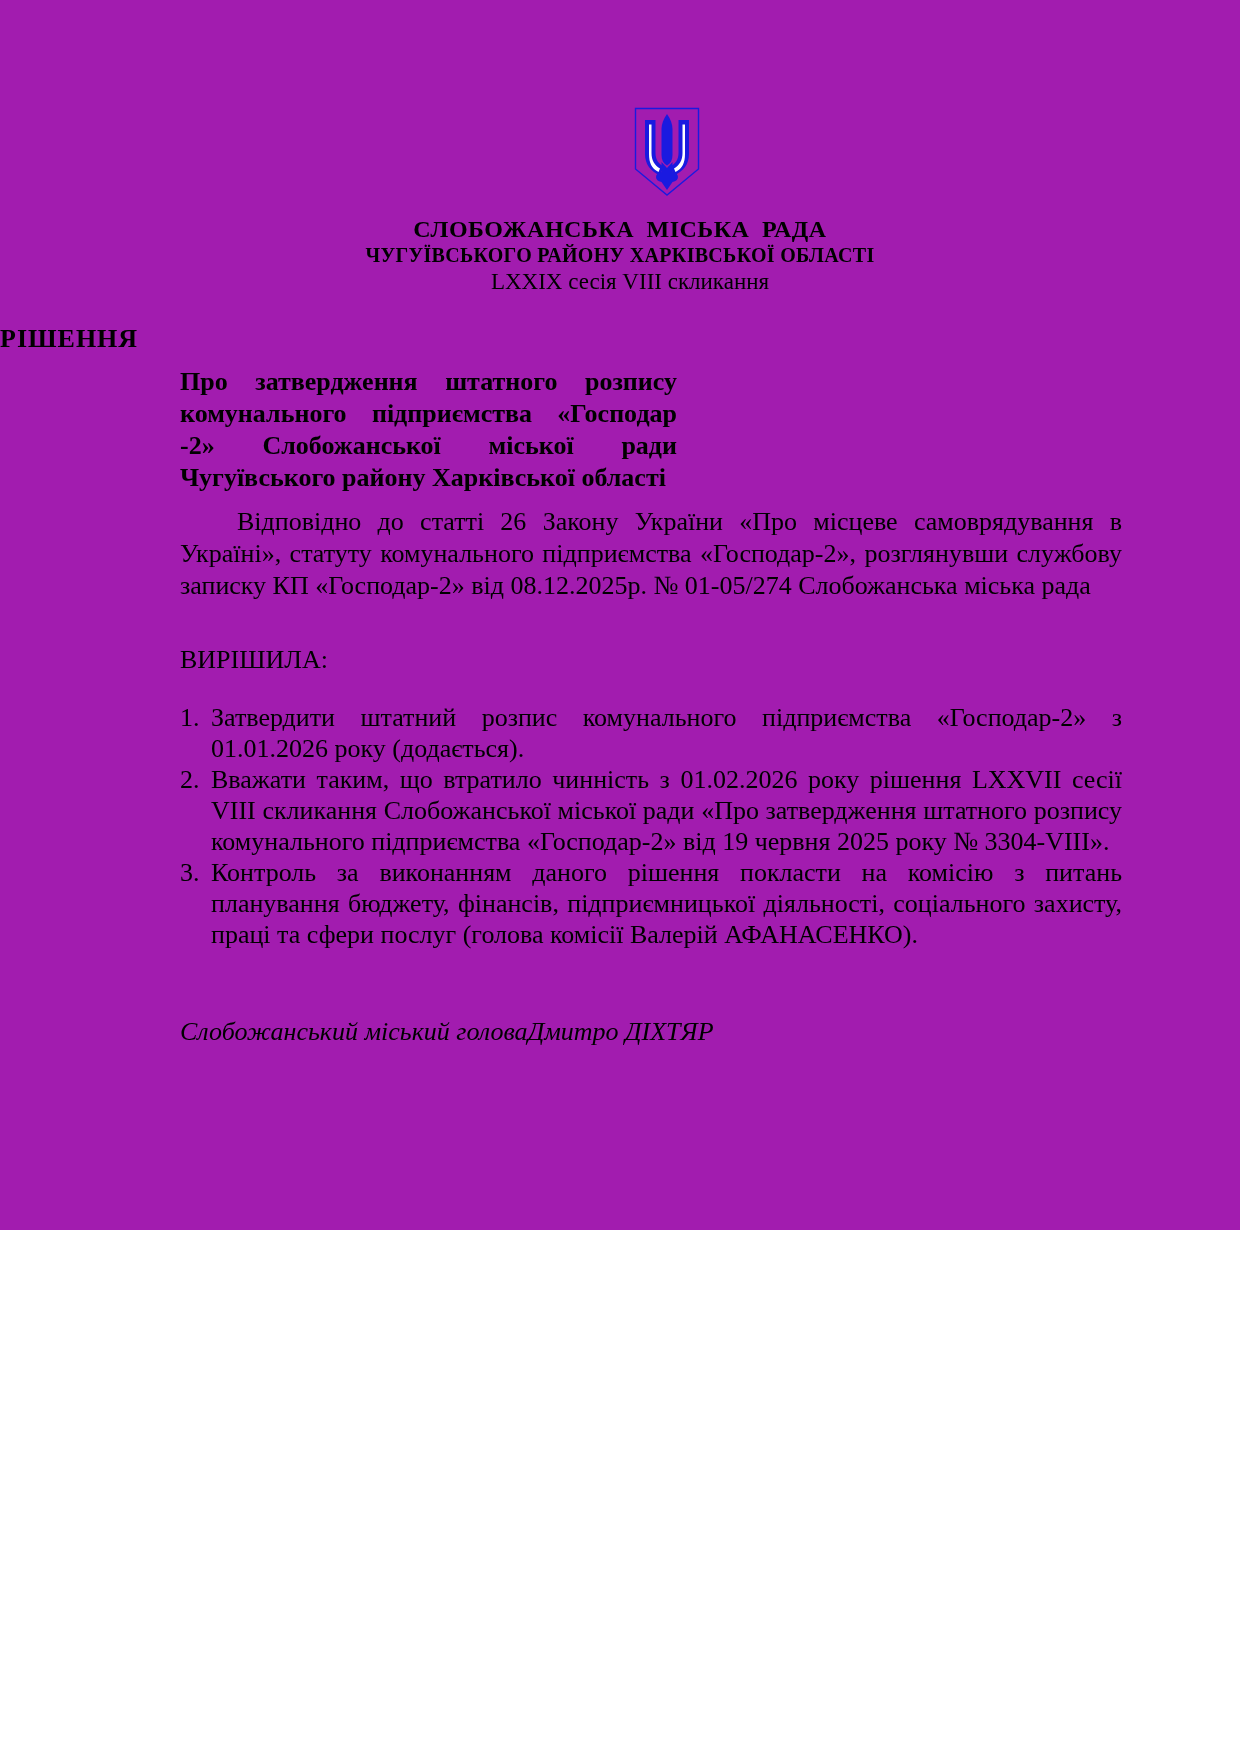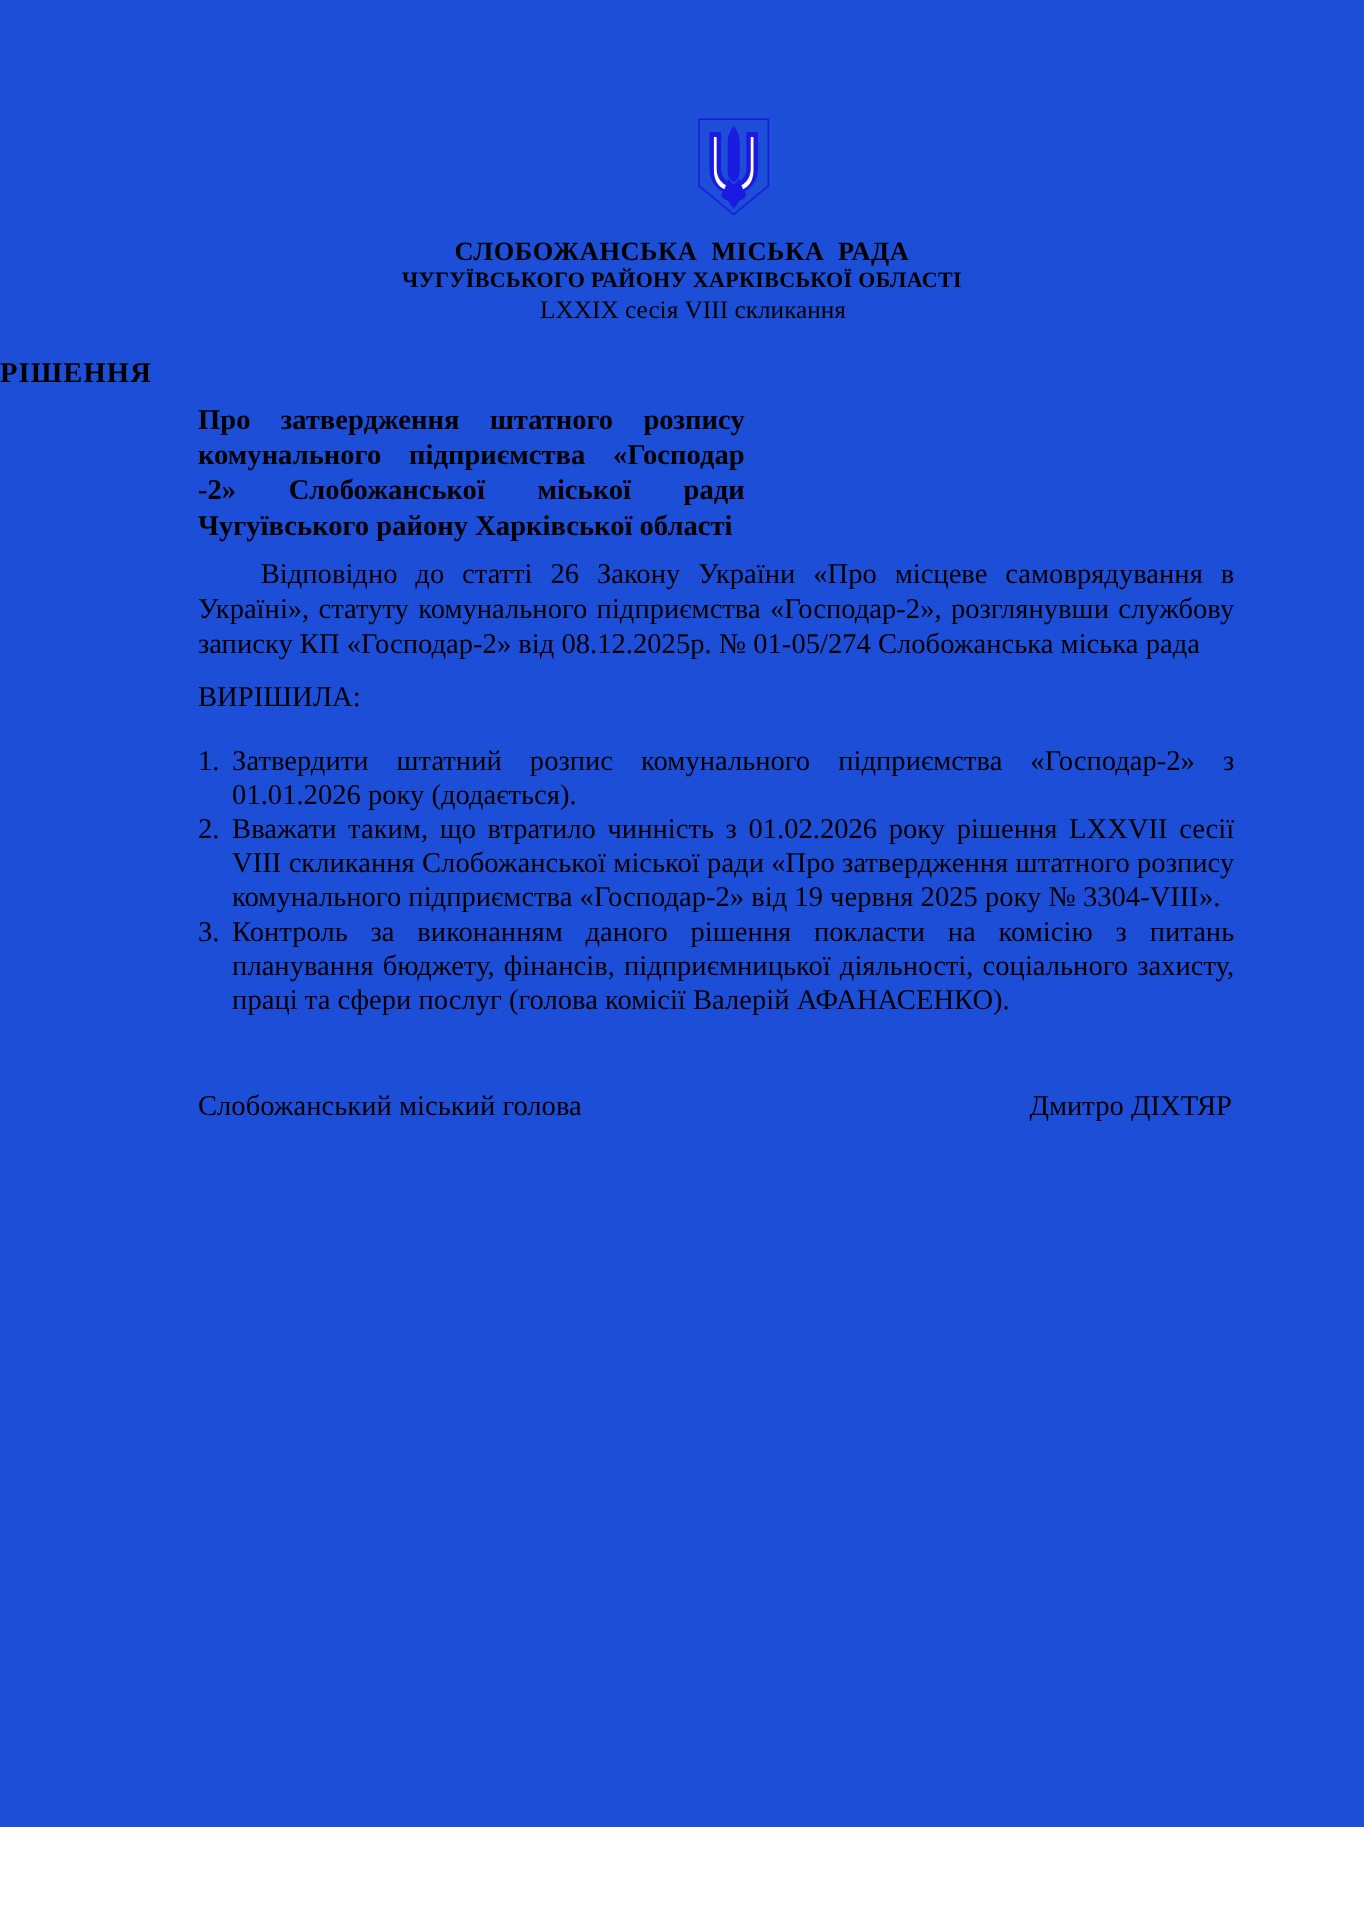--- a/index.html
+++ b/index.html
@@ -1,20 +1,20 @@
 <!DOCTYPE html>
 <html><head>
 <meta charset="utf-8">
 <style>
   html, body { margin: 0; padding: 0; background: #ffffff; }
   .page {
     position: relative;
     width: 1240px;
-    height: 1661px;
-    background: #1d4ed8;
+    height: 1230px;
+    background: #a21caf;
     color: #000000;
     font-family: "Liberation Serif", "DejaVu Serif", serif;
     font-size: 26px;
     line-height: 32px;
     overflow: hidden;
   }
   .emblem-wrap { padding-top: 106px; text-align: center; height: 92px; }
   .emblem-wrap svg { width: 68px; height: 92px; position: relative; left: 47px; display: inline-block; }
 
   .org { text-align: center; margin-top: 18px; }
@@ -39,34 +39,35 @@
     font-weight: bold;
     text-align: justify;
   }
 
   .preamble {
     margin: 12px 118px 0 180px;
     text-align: justify;
     text-indent: 57px;
   }
 
-  .resolved { margin: 16px 0 0 180px; }
+  .resolved { margin: 42px 0 0 180px; }
 
   ol.items {
     list-style: none;
     margin: 26px 118px 0 180px;
     padding: 0;
   }
   ol.items li { display: flex; line-height: 31px; }
   ol.items .num { flex: none; width: 31px; }
   ol.items .txt { flex: 1; text-align: justify; }
 
   .sig-row {
-    display: flex; justify-content: space-between;
+    display: flex; justify-content: flex-start;
     margin: 66px 120px 0 180px;
+    font-style: italic;
   }
 </style>
 </head>
 <body>
 
 <div class="page">
 
   <div class="emblem-wrap">
     <svg viewBox="0 0 68 92" xmlns="http://www.w3.org/2000/svg">
       <path d="M2.5 2.5 H65.5 V63 L34 89 L2.5 63 Z" fill="none" stroke="#1a1ae0" stroke-width="1.4"></path>

